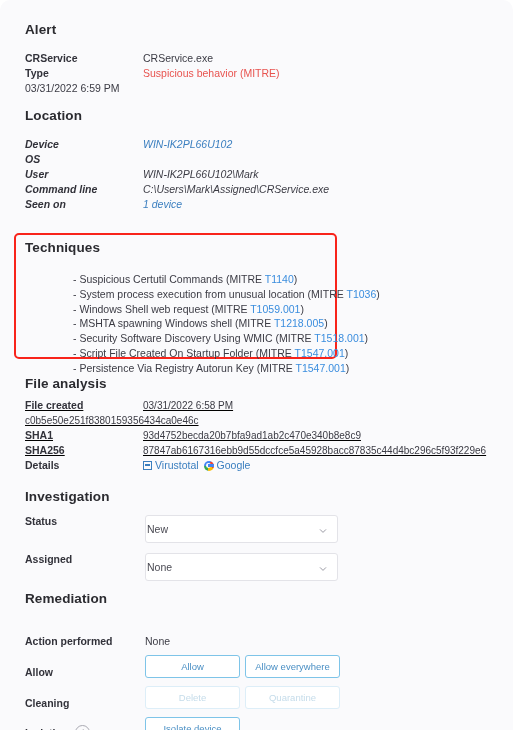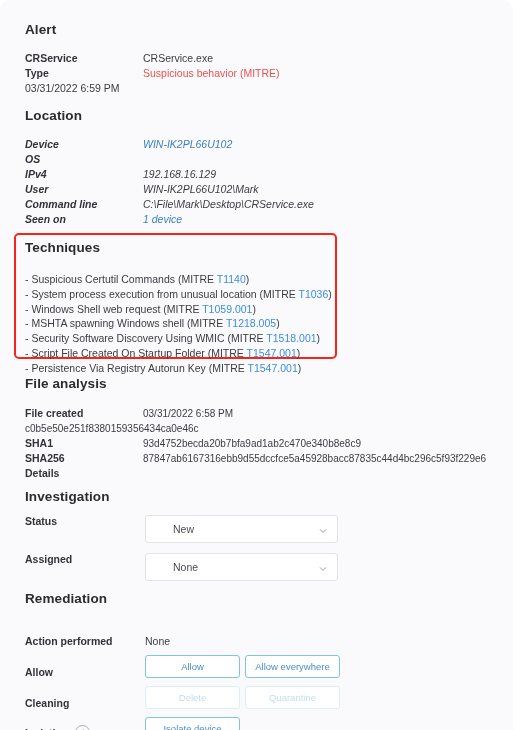--- a/index.html
+++ b/index.html
@@ -90,34 +90,35 @@
     background: transparent;
   }
   .tech-sec {
     position: absolute;
     left: 25px;
     top: 240px;
     width: 320px;
   }
   .tech-list {
     margin-top: 17px;
+    margin-left: 48px;
   }
   .tech-item {
     font-size: 10.5px;
     color: #3b3b44;
     line-height: 14.8px;
     white-space: nowrap;
   }
   .tech-item .tid {
     color: #3a8dde;
   }
 
   
   .file-sec { position: absolute; left: 25px; top: 376px; }
-  .file-sec .rows { margin-top: 15px; }
+  .file-sec .rows { margin-top: 7px; text-decoration: underline; }
   .file-sec .val { font-size: 10px; }
 
   .details-links {
     display: flex;
     align-items: center;
     gap: 5px;
     font-size: 10.5px;
   }
   .dl-item {
     display: inline-flex;
@@ -194,21 +195,21 @@
   .select {
     position: relative;
     width: 193px;
     height: 28px;
     background: #ffffff;
     border: 1px solid #e3e3e8;
     border-radius: 3px;
     box-sizing: border-box;
     display: flex;
     align-items: center;
-    padding-left: 27px;
+    padding-left: 1px;
     font-size: 10.5px;
     color: #4a4a53;
   }
   .chev {
     position: absolute;
     right: 11px;
     top: 11px;
     width: 7px;
     height: 7px;
   }
@@ -303,30 +304,26 @@
       <h2 class="section">Location</h2>
       <div class="rows" id="location-rows">
           <div class="row">
             <div class="lbl">Device</div>
             <div class="val link">WIN-IK2PL66U102</div>
           </div>
           <div class="row">
             <div class="lbl">OS</div>
           </div>
           <div class="row">
-            <div class="lbl">IPv4</div>
-            <div class="val">192.168.16.129</div>
-          </div>
-          <div class="row">
             <div class="lbl">User</div>
             <div class="val">WIN-IK2PL66U102\Mark</div>
           </div>
           <div class="row">
             <div class="lbl">Command line</div>
-            <div class="val">C:\File\Mark\Desktop\CRService.exe</div>
+            <div class="val">C:\Users\Mark\Assigned\CRService.exe</div>
           </div>
           <div class="row">
             <div class="lbl">Seen on</div>
             <div class="val link">1 device</div>
           </div>
         </div>
     </div>
 
     <div class="tech-box"></div>
     <div class="tech-sec">
@@ -356,20 +353,30 @@
             <div class="lbl">SHA1</div>
             <div class="val">93d4752becda20b7bfa9ad1ab2c470e340b8e8c9</div>
           </div>
           <div class="row">
             <div class="lbl">SHA256</div>
             <div class="val">87847ab6167316ebb9d55dccfce5a45928bacc87835c44d4bc296c5f93f229e6</div>
           </div>
         </div>
       <div class="row">
         <div class="lbl">Details</div>
+        <div class="details-links" id="details-links">
+            <span class="dl-item">
+              <span class="vt-icon"></span>
+              <span>Virustotal</span>
+            </span>
+            <span class="dl-item">
+              <span class="g-icon"></span>
+              <span>Google</span>
+            </span>
+          </div>
       </div>
     </div>
 
     <div class="inv-sec">
       <h2 class="section">Investigation</h2>
       <div style="height:11px"></div>
       <div class="field-row">
         <div class="field-lbl">Status</div>
         <div class="select">
           <span>New</span>

